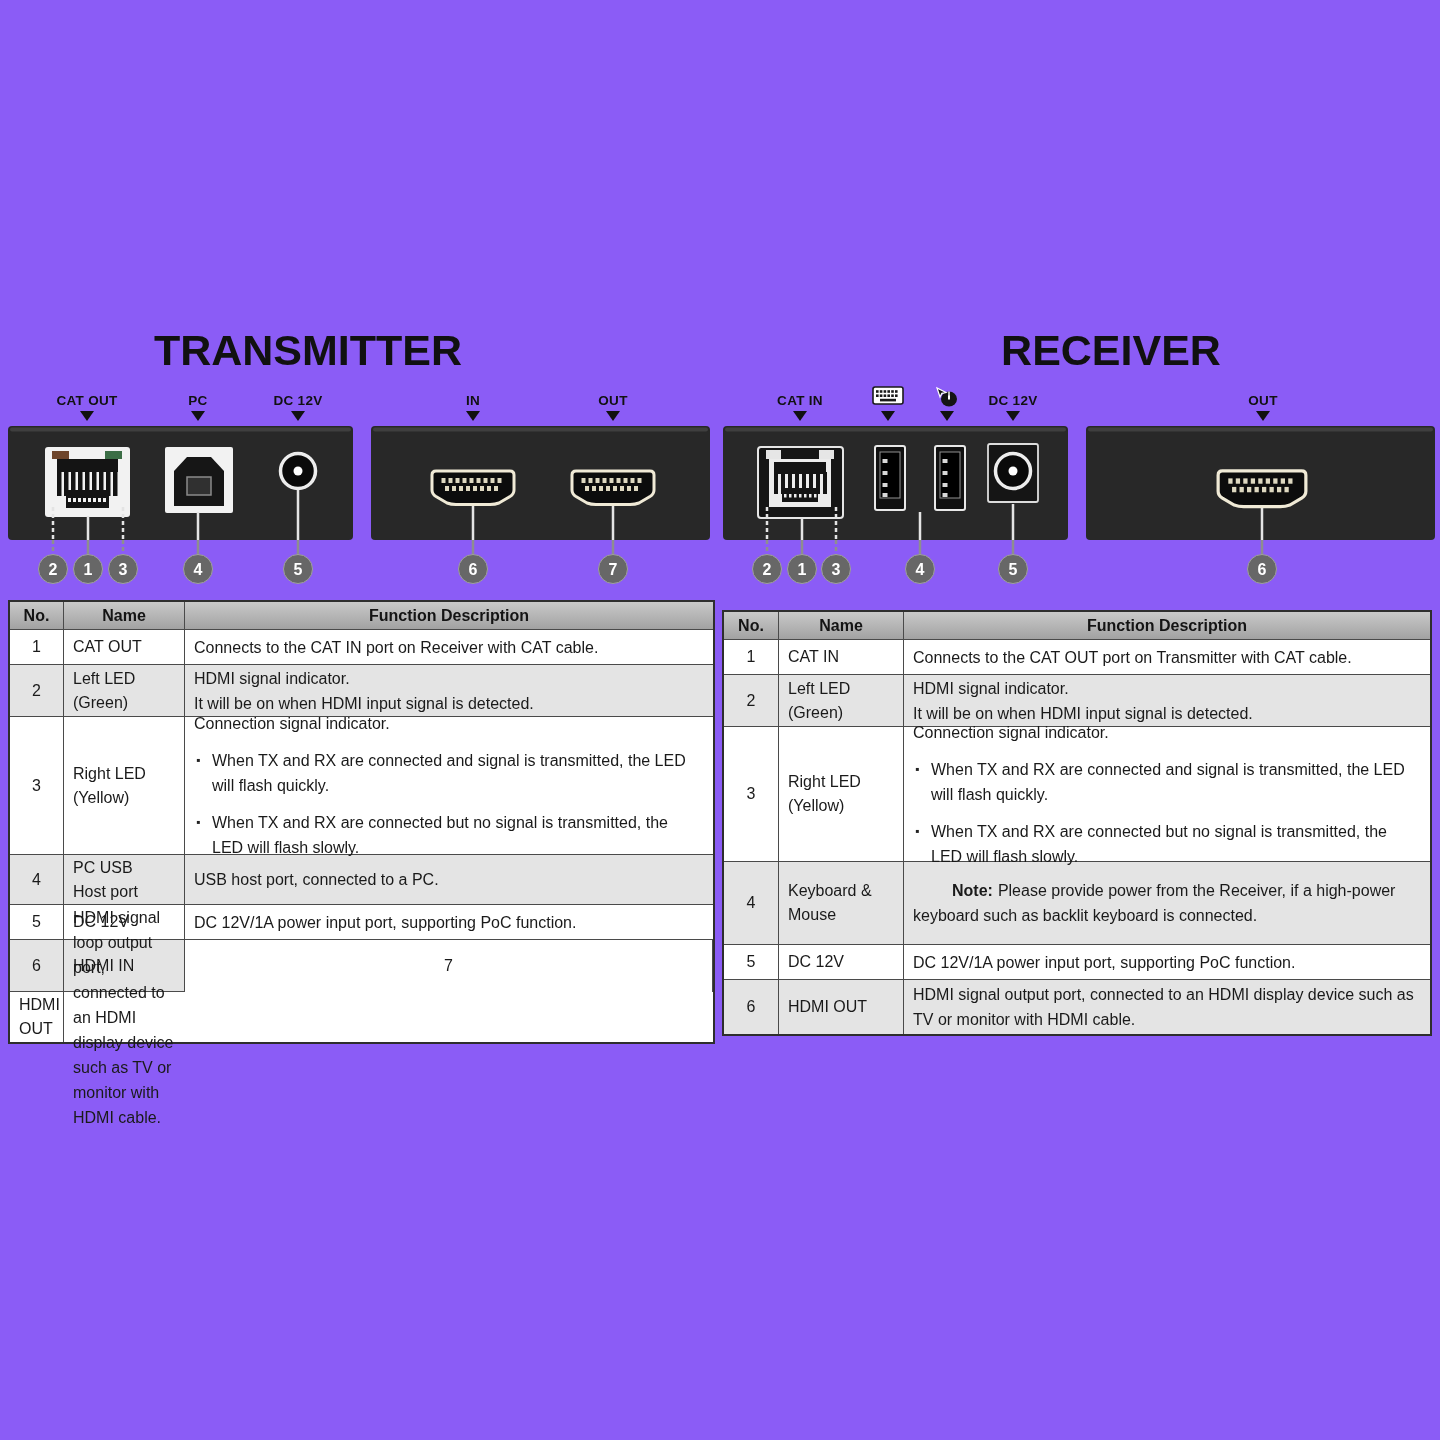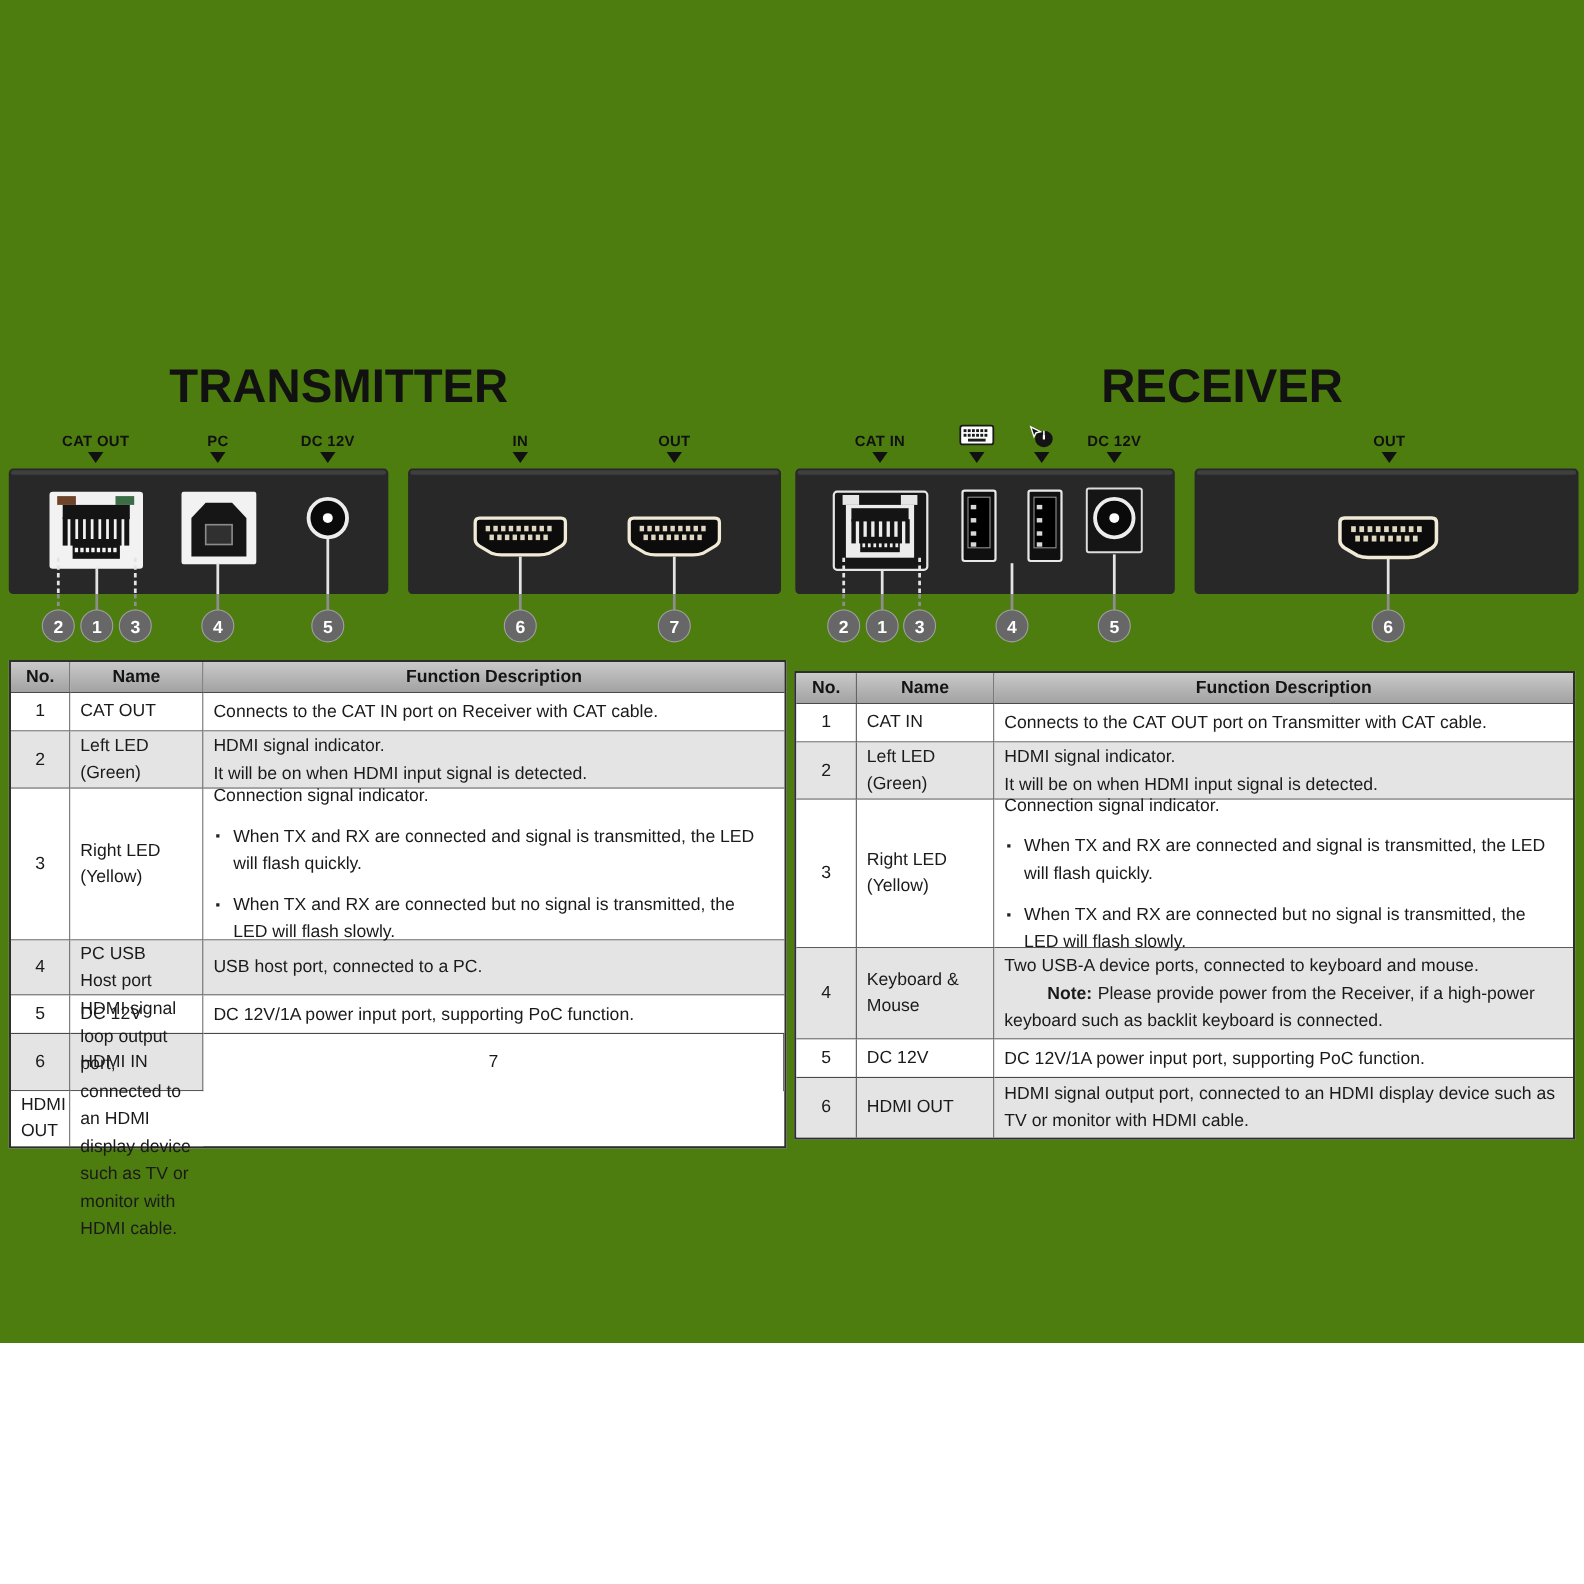--- a/index.html
+++ b/index.html
@@ -1,16 +1,16 @@
 <!DOCTYPE html>
 <html><head>
 <meta charset="utf-8">
 <style>
   html,body{margin:0;padding:0;background:#fff;}
-  .canvas{position:relative;width:1440px;height:1221px;background:#4d7c0f;
+  .canvas{position:relative;width:1440px;height:1440px;background:#8b5cf6;
           font-family:"Liberation Sans",sans-serif;color:#1a1a1a;overflow:hidden;}
   svg{position:absolute;left:0;top:0;}
   svg text{font-family:"Liberation Sans",sans-serif;}
   .title{font-weight:bold;font-size:43px;fill:#111;}
   .plabel{font-weight:bold;font-size:13.5px;fill:#111;letter-spacing:.3px;}
   .cnum{font-weight:bold;font-size:16px;fill:#fff;}
 
   .tbl{position:absolute;display:grid;background:#fff;border:2px solid #2e2e2e;box-sizing:border-box;}
   .tbl-t{left:8px;top:600px;width:707px;
          grid-template-columns:54px 121px 1fr;
@@ -367,21 +367,20 @@
   <div class="c desc lc">
     <div class="p">Connection signal indicator.</div>
     <div class="b">When TX and RX are connected and signal is transmitted, the LED will flash quickly.</div>
     <div class="b">When TX and RX are connected but no signal is transmitted, the LED will flash slowly.</div>
   </div>
 
   <div class="c no alt">4</div>
   <div class="c name alt">Keyboard &amp;
 Mouse</div>
   <div class="c desc lc alt">
-    <div class="p">Two USB-A device ports, connected to keyboard and mouse.</div>
     <div class="p"><b class="note-b">Note:</b><span>Please provide power from the Receiver, if a high-power keyboard such as backlit keyboard is connected.</span></div>
   </div>
 
   <div class="c no">5</div>
   <div class="c name">DC 12V</div>
   <div class="c desc lc">
         <div class="p">DC 12V/1A power input port, supporting PoC function.</div>
       </div>
 
   <div class="c no alt lr">6</div>

